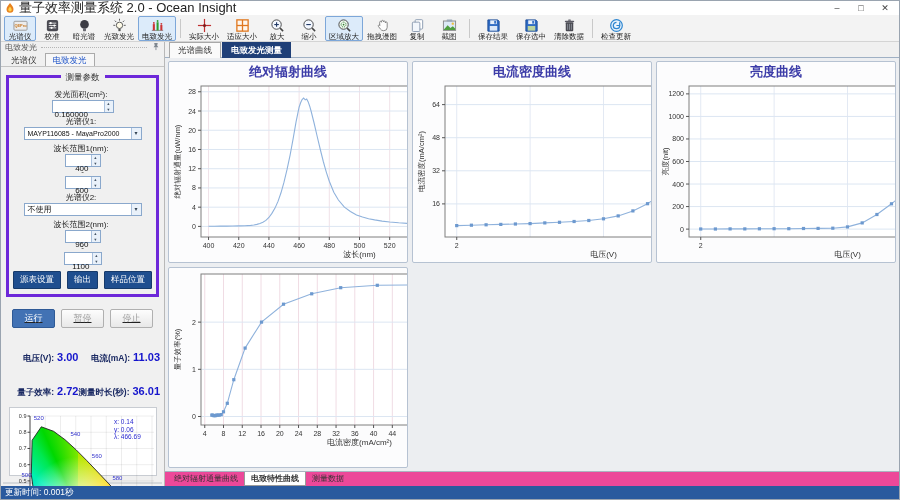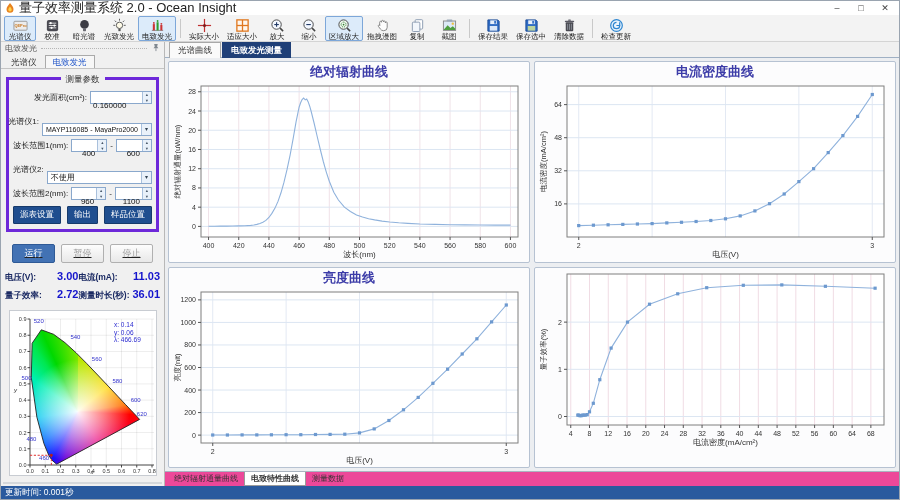--- a/index.html
+++ b/index.html
@@ -30,54 +30,54 @@
 
 .sidebar { width:164px; flex:0 0 auto; background:#f0f0f0; border-right:1px solid #b8b8b8; display:flex; flex-direction:column; overflow:hidden; }
 .side-header { height:13px; display:flex; align-items:center; padding:0 4px; color:#555; font-size:8px; }
 .side-header .leader { flex:1; border-bottom:1px dotted #b5b5b5; margin:0 4px; height:1px; }
 .side-tabs { display:flex; height:14px; border-bottom:1px solid #c4c4c4; padding-left:2px; }
 .side-tab { padding:1px 7px; font-size:8.5px; color:#333; border:1px solid transparent; border-bottom:none; }
 .side-tab.active { background:#f7f7f7; border-color:#aaa; color:#1f54c8; }
 
 .groupbox { position:relative; border:3px solid #6d28d9; margin:8px 5px 4px 5px; padding:8px 4px 5px 4px; }
 .groupbox-title { position:absolute; top:-6px; left:50%; transform:translateX(-50%); background:#f0f0f0; padding:0 5px; font-size:8.5px; color:#333; }
-.param-row { display:flex; align-items:center; justify-content:flex-end; margin:3px 0; }
+.param-row { display:flex; align-items:center; justify-content:flex-end; margin:3px 0;flex-direction:column; }
 .param-row label { font-size:8px; color:#222; margin-right:3px; white-space:nowrap; }
 .spin { display:flex; align-items:stretch; background:#fff; border:1px solid #8aa8cc; height:13px; }
 .spin-val { padding:8px 2px; font-size:8px; line-height:12px; color:#111; }
 .spin-btns { width:9px; border-left:1px solid #a9c0dc; display:flex; flex-direction:column; background:#e9f1fa; }
 .spin-btns i { font-style:normal; font-size:4.5px; line-height:5.5px; text-align:center; color:#456; }
 .range-sep { margin:0 3px; font-size:8px; }
-.combo { display:flex; align-items:center; background:#fff; border:1px solid #8aa8cc; height:13px;margin-top:16px; }
+.combo { display:flex; align-items:center; background:#fff; border:1px solid #8aa8cc; height:13px; }
 .combo-val { padding:0 3px; font-size:7px; color:#111; white-space:nowrap; overflow:hidden; }
 .combo-arrow { margin-left:auto; width:10px; border-left:1px solid #a9c0dc; background:#e9f1fa; font-size:6px; text-align:center; line-height:11px; color:#345; }
 .combo.w130 { width:118px; }
 .param-btn-row { display:flex; justify-content:space-between; margin-top:6px; }
 .param-btn { background:#1f4e8f; color:#fff; border:1px solid #163a6b; font-size:8.5px; padding:2px 6px; border-radius:1px; }
 
 .run-row { display:flex; justify-content:space-between; margin:8px 8px 2px 8px;text-decoration:underline; }
 .run-btn { flex:1; margin:0 3px; text-align:center; font-size:9px; padding:2px 0; border:1px solid #b0b0b0; background:linear-gradient(#fdfdfd,#e8e8e8); color:#9a9a9a; border-radius:2px; }
 .run-btn.active { background:#4272b4; border-color:#2f5a96; color:#fff; }
 
 .readouts { display:grid; grid-template-columns:1fr 1fr; margin:5px 4px 2px 4px; row-gap:4px; }
-.readout { display:flex; align-items:baseline; justify-content:space-between; }
+.readout { display:flex; align-items:baseline; justify-content:flex-end;margin-top:16px; }
 .readout .r-label { font-size:8.5px; font-weight:bold; color:#1b2a63; margin-right:3px; white-space:nowrap; }
 .readout .r-value { font-size:11px; font-weight:bold; color:#1414cc; }
 
 .cie-panel { position:relative; width:148px; height:166px; margin:6px auto 0 auto; background:#fff; border:1px solid #c8ccd2; }
 .cie-panel svg { position:absolute; left:2px; top:2px; }
 .side-empty { flex:1; margin:6px 2px 2px 2px; background:#eef0f1; border:1px solid #d5d8db; }
 
 
 .main { flex:1 1 auto; display:flex; flex-direction:column; min-width:0; background:#eceef1; }
 .main-tabs { height:16px; display:flex; align-items:center; padding-left:4px; background:#f0f0f0; border-bottom:1px solid #9fb0c4; flex:0 0 auto; }
 .main-tab { padding:2px 8px 1px 8px; font-size:8.5px; color:#333; background:#fafafa; border:1px solid #a8a8a8; border-bottom:none; margin-right:1px; }
 .main-tab.active { background:#1f3f77; color:#fff; font-weight:bold; border-color:#1f3f77; }
 
-.charts-grid { flex:1 1 auto; display:grid; grid-template-columns:1fr 1fr; grid-template-rows:1fr 1fr; gap:4px; padding:3px; min-height:0; }
+.charts-grid { flex:1 1 auto; display:grid; grid-template-columns:1fr 1fr 1fr; grid-template-rows:1fr 1fr; gap:4px; padding:3px; min-height:0; }
 .chart-panel { background:#fcfcfd; border:1px solid #b6c2d2; border-radius:2px; padding:1px 2px; display:flex; flex-direction:column; overflow:hidden; }
 .chart-title { height:18px; text-align:center; font-size:13px; font-weight:bold; color:#3c3ca8; line-height:18px; }
 .chart-panel svg { display:block; }
 
 .bottom-tabs { height:15px; display:flex; align-items:flex-start; background:#ec4899; border-top:1px solid #aab4c0; padding-left:3px; flex:0 0 auto; }
 .bottom-tab { padding:1px 6px; font-size:8px; color:#333; }
 .bottom-tab.active { background:#fff; border:1px solid #9a9a9a; border-top:none; font-weight:bold; }
 
 
 .statusbar { height:13px; background:#2a5a9e; color:#fff; font-size:8.5px; line-height:13px; padding-left:4px; flex:0 0 auto; }

